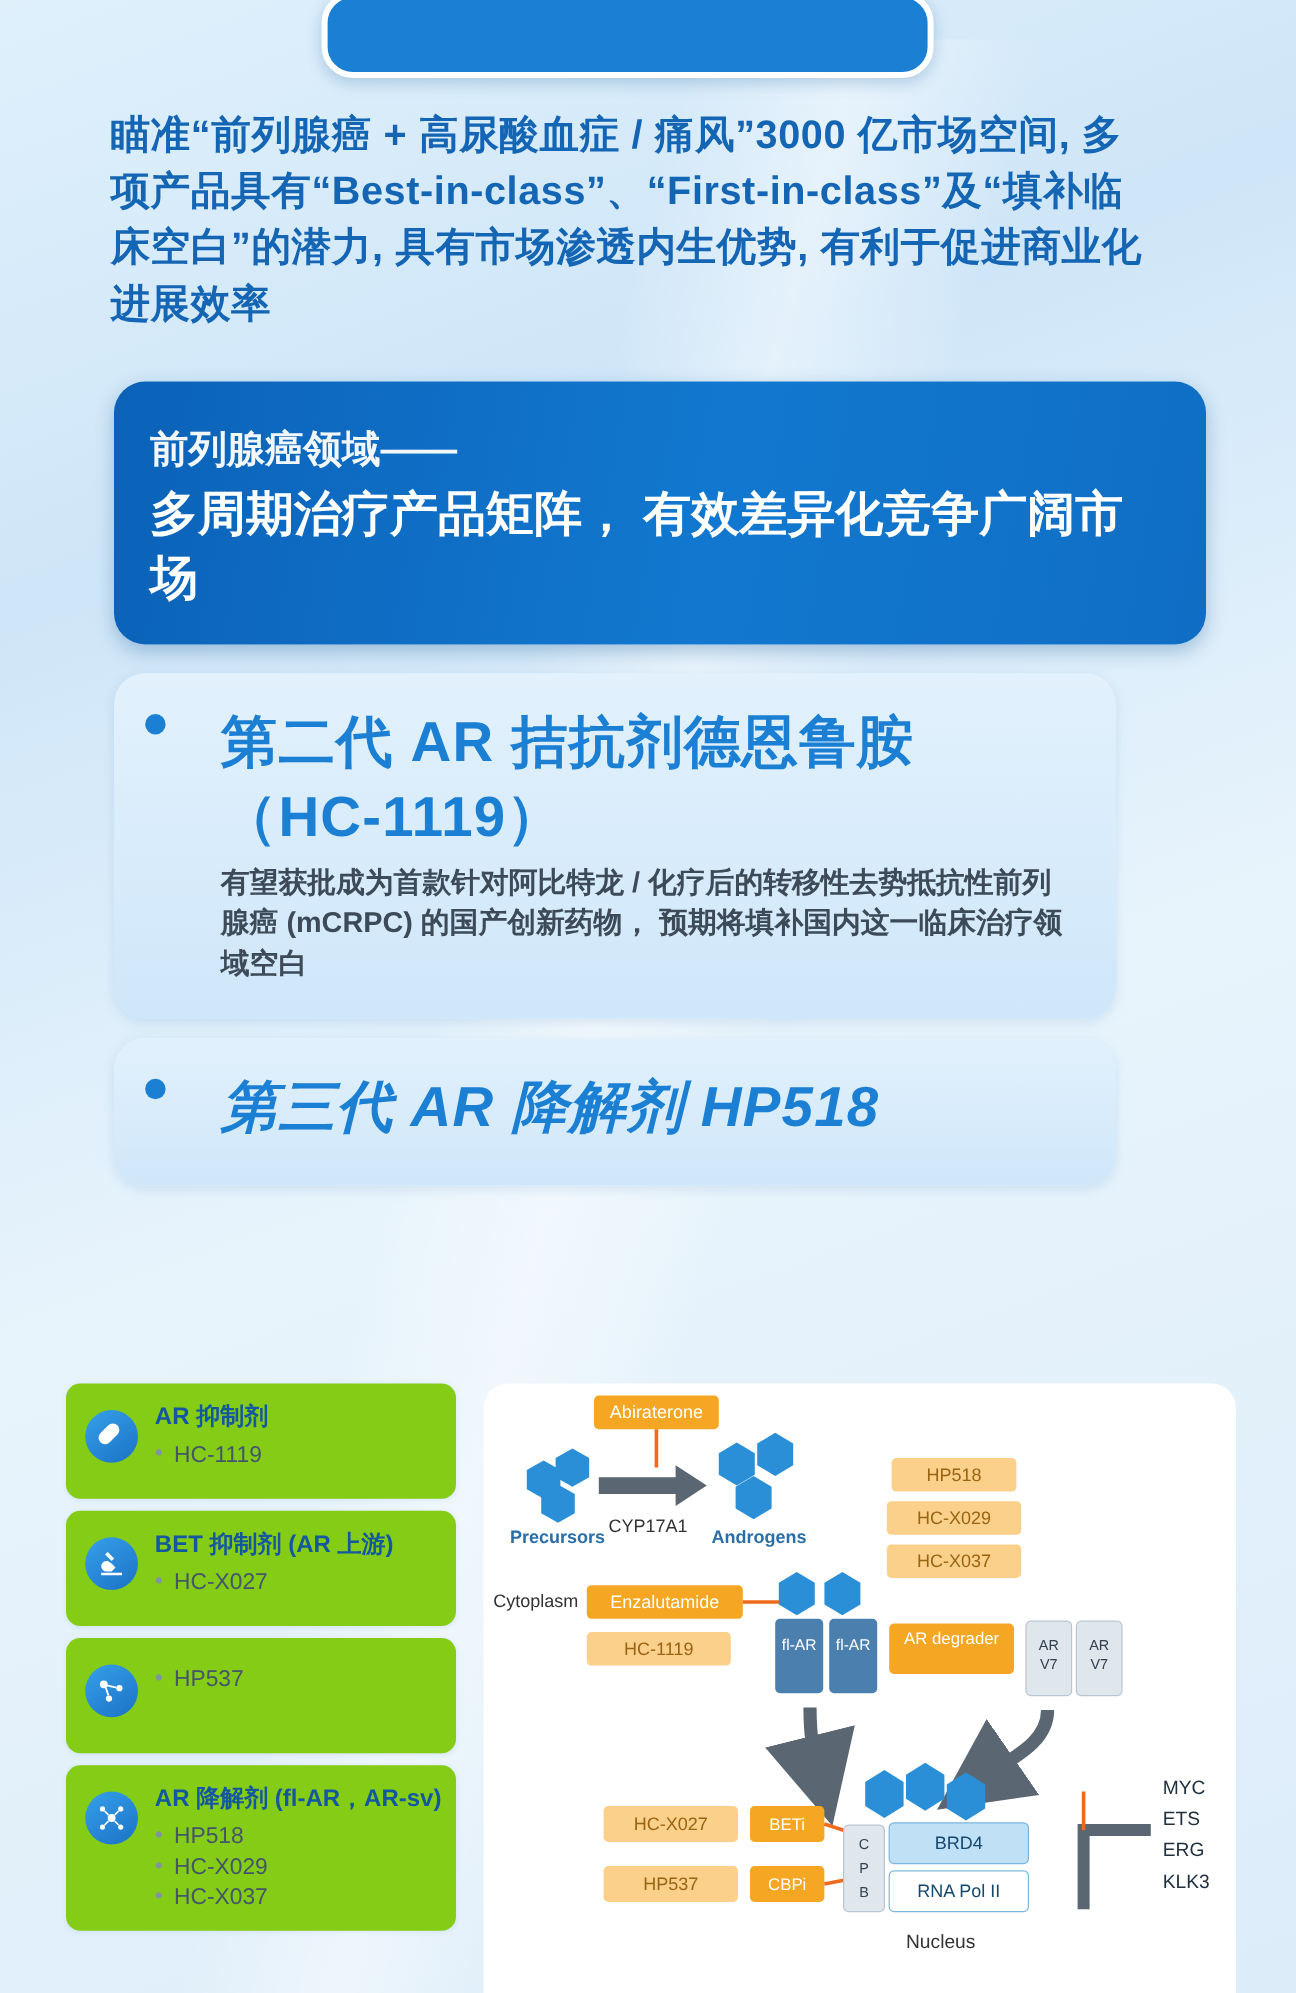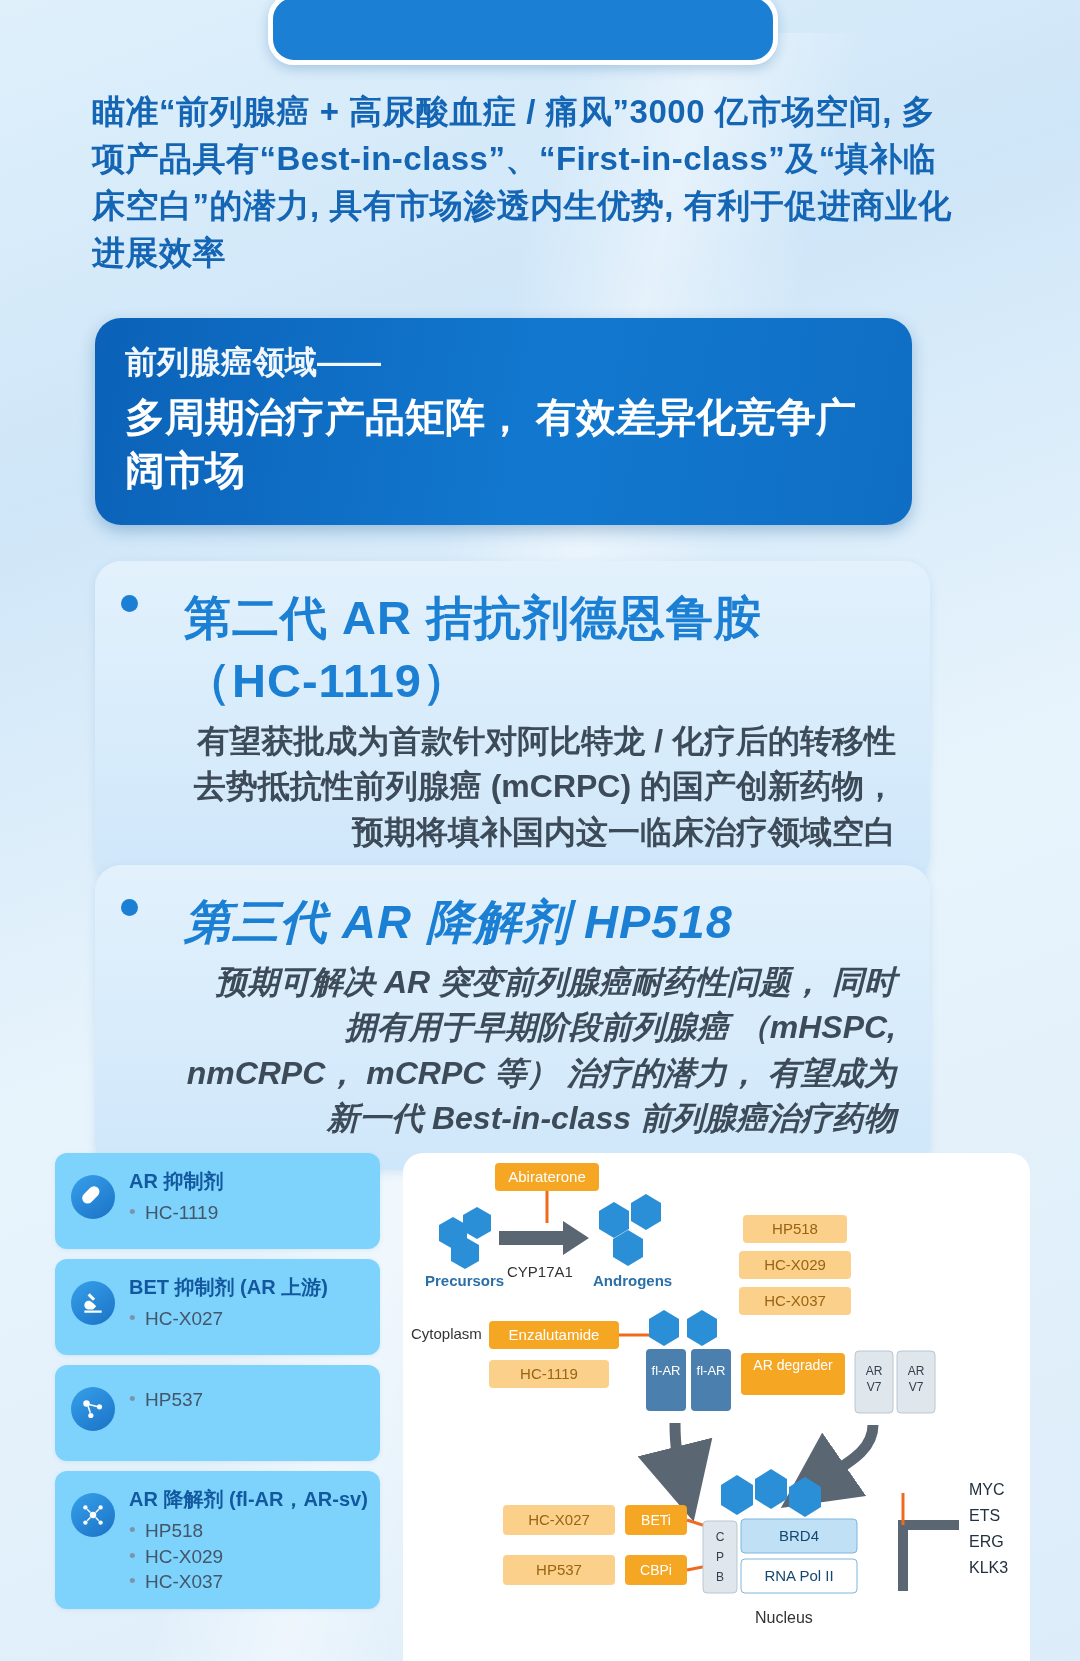--- a/index.html
+++ b/index.html
@@ -17,42 +17,42 @@
 
   
   .top-tab{position:absolute;left:268px;top:-40px;width:500px;height:62px;
     background:#1b7fd4;border:5px solid #ffffff;border-radius:26px;box-shadow:0 4px 12px rgba(20,90,160,.25);}
 
   
   .intro{position:absolute;left:92px;top:56px;width:860px;
     color:#1565b5;font-size:33px;line-height:1.42;font-weight:700;letter-spacing:.5px;}
 
   
-  .headline{position:absolute;left:95px;top:285px;width:817px;
+  .headline{position:absolute;left:95px;top:285px;width:910px;
     background:linear-gradient(100deg,#0b62b8 0%,#1278cf 55%,#0f6ec4 100%);
-    border-radius:26px;padding:23px 30px 28px 30px;box-sizing:border-box;
+    border-radius:26px;padding:35px 30px 28px 30px;box-sizing:border-box;
     box-shadow:0 6px 16px rgba(15,85,150,.3);}
   .headline .h-sub{color:#ffffff;font-size:32px;font-weight:600;opacity:.95;}
   .headline .h-main{color:#ffffff;font-size:40px;font-weight:700;line-height:1.32;margin-top:6px;}
 
   
   .card{position:absolute;left:95px;width:835px;
     background:linear-gradient(180deg,#e2f1fc 0%,#cfe7fa 100%);
     border-radius:26px;box-sizing:border-box;padding:26px 34px 28px 34px;
     box-shadow:0 3px 10px rgba(70,130,190,.15);}
   .card .dot{position:absolute;left:26px;top:34px;width:17px;height:17px;border-radius:50%;background:#1b7fd4;}
   .card h3{margin:0 0 6px 55px;color:#1b7fd4;font-size:47px;font-weight:800;letter-spacing:1px;}
-  .card p{margin:0 0 0 55px;color:#3d4a57;font-size:32px;line-height:1.42;font-weight:600;text-align:right;}
+  .card p{margin:0 0 0 55px;color:#3d4a57;font-size:24px;line-height:1.42;font-weight:600;}
   #card1{top:528px;}
   #card2{top:832px;font-style:italic;}
 
   
   .bottom{position:absolute;left:55px;top:1120px;width:975px;height:545px;}
   .legend{position:absolute;left:0;top:0;width:325px;}
-  .legend-item{position:relative;background:#7dd3fc;border-radius:12px;margin-bottom:10px;
+  .legend-item{position:relative;background:#84cc16;border-radius:12px;margin-bottom:10px;
     padding:16px 12px 14px 74px;box-sizing:border-box;min-height:96px;
     box-shadow:0 1px 4px rgba(80,140,190,.12);}
   .legend-item .ic{position:absolute;left:16px;top:22px;width:44px;height:44px;border-radius:50%;
     background:linear-gradient(145deg,#36a0ea,#1b72c6);display:flex;align-items:center;justify-content:center;}
   .legend-item .ic svg{width:26px;height:26px;fill:#ffffff;}
   .legend-item .t{color:#13589f;font-weight:800;font-size:20px;line-height:1.25;}
   .legend-item ul{margin:6px 0 0 0;padding:0;list-style:none;}
   .legend-item li{color:#44566a;font-size:19px;line-height:1.35;position:relative;padding-left:16px;}
   .legend-item li:before{content:"•";position:absolute;left:0;top:-1px;color:#7f93a8;}
 
@@ -79,21 +79,20 @@
 
   <div class="card" id="card1">
     <span class="dot"></span>
     <h3>第二代 AR 拮抗剂德恩鲁胺（HC-1119）</h3>
     <p>有望获批成为首款针对阿比特龙 / 化疗后的转移性去势抵抗性前列腺癌 (mCRPC) 的国产创新药物， 预期将填补国内这一临床治疗领域空白</p>
   </div>
 
   <div class="card" id="card2">
     <span class="dot"></span>
     <h3>第三代 AR 降解剂 HP518</h3>
-    <p>预期可解决 AR 突变前列腺癌耐药性问题， 同时拥有用于早期阶段前列腺癌 （mHSPC, nmCRPC， mCRPC 等） 治疗的潜力， 有望成为新一代 Best-in-class 前列腺癌治疗药物</p>
   </div>
 
   <div class="bottom">
 
     <div class="legend">
 
       <div class="legend-item">
         <span class="ic">
           <svg viewBox="0 0 24 24">
               <path d="M16.5 3.5a5 5 0 0 1 0 7.07l-5.93 5.93a5 5 0 1 1-7.07-7.07L9.43 3.5a5 5 0 0 1 7.07 0zM6 12l6-6 3.5 3.5-6 6z"></path>

